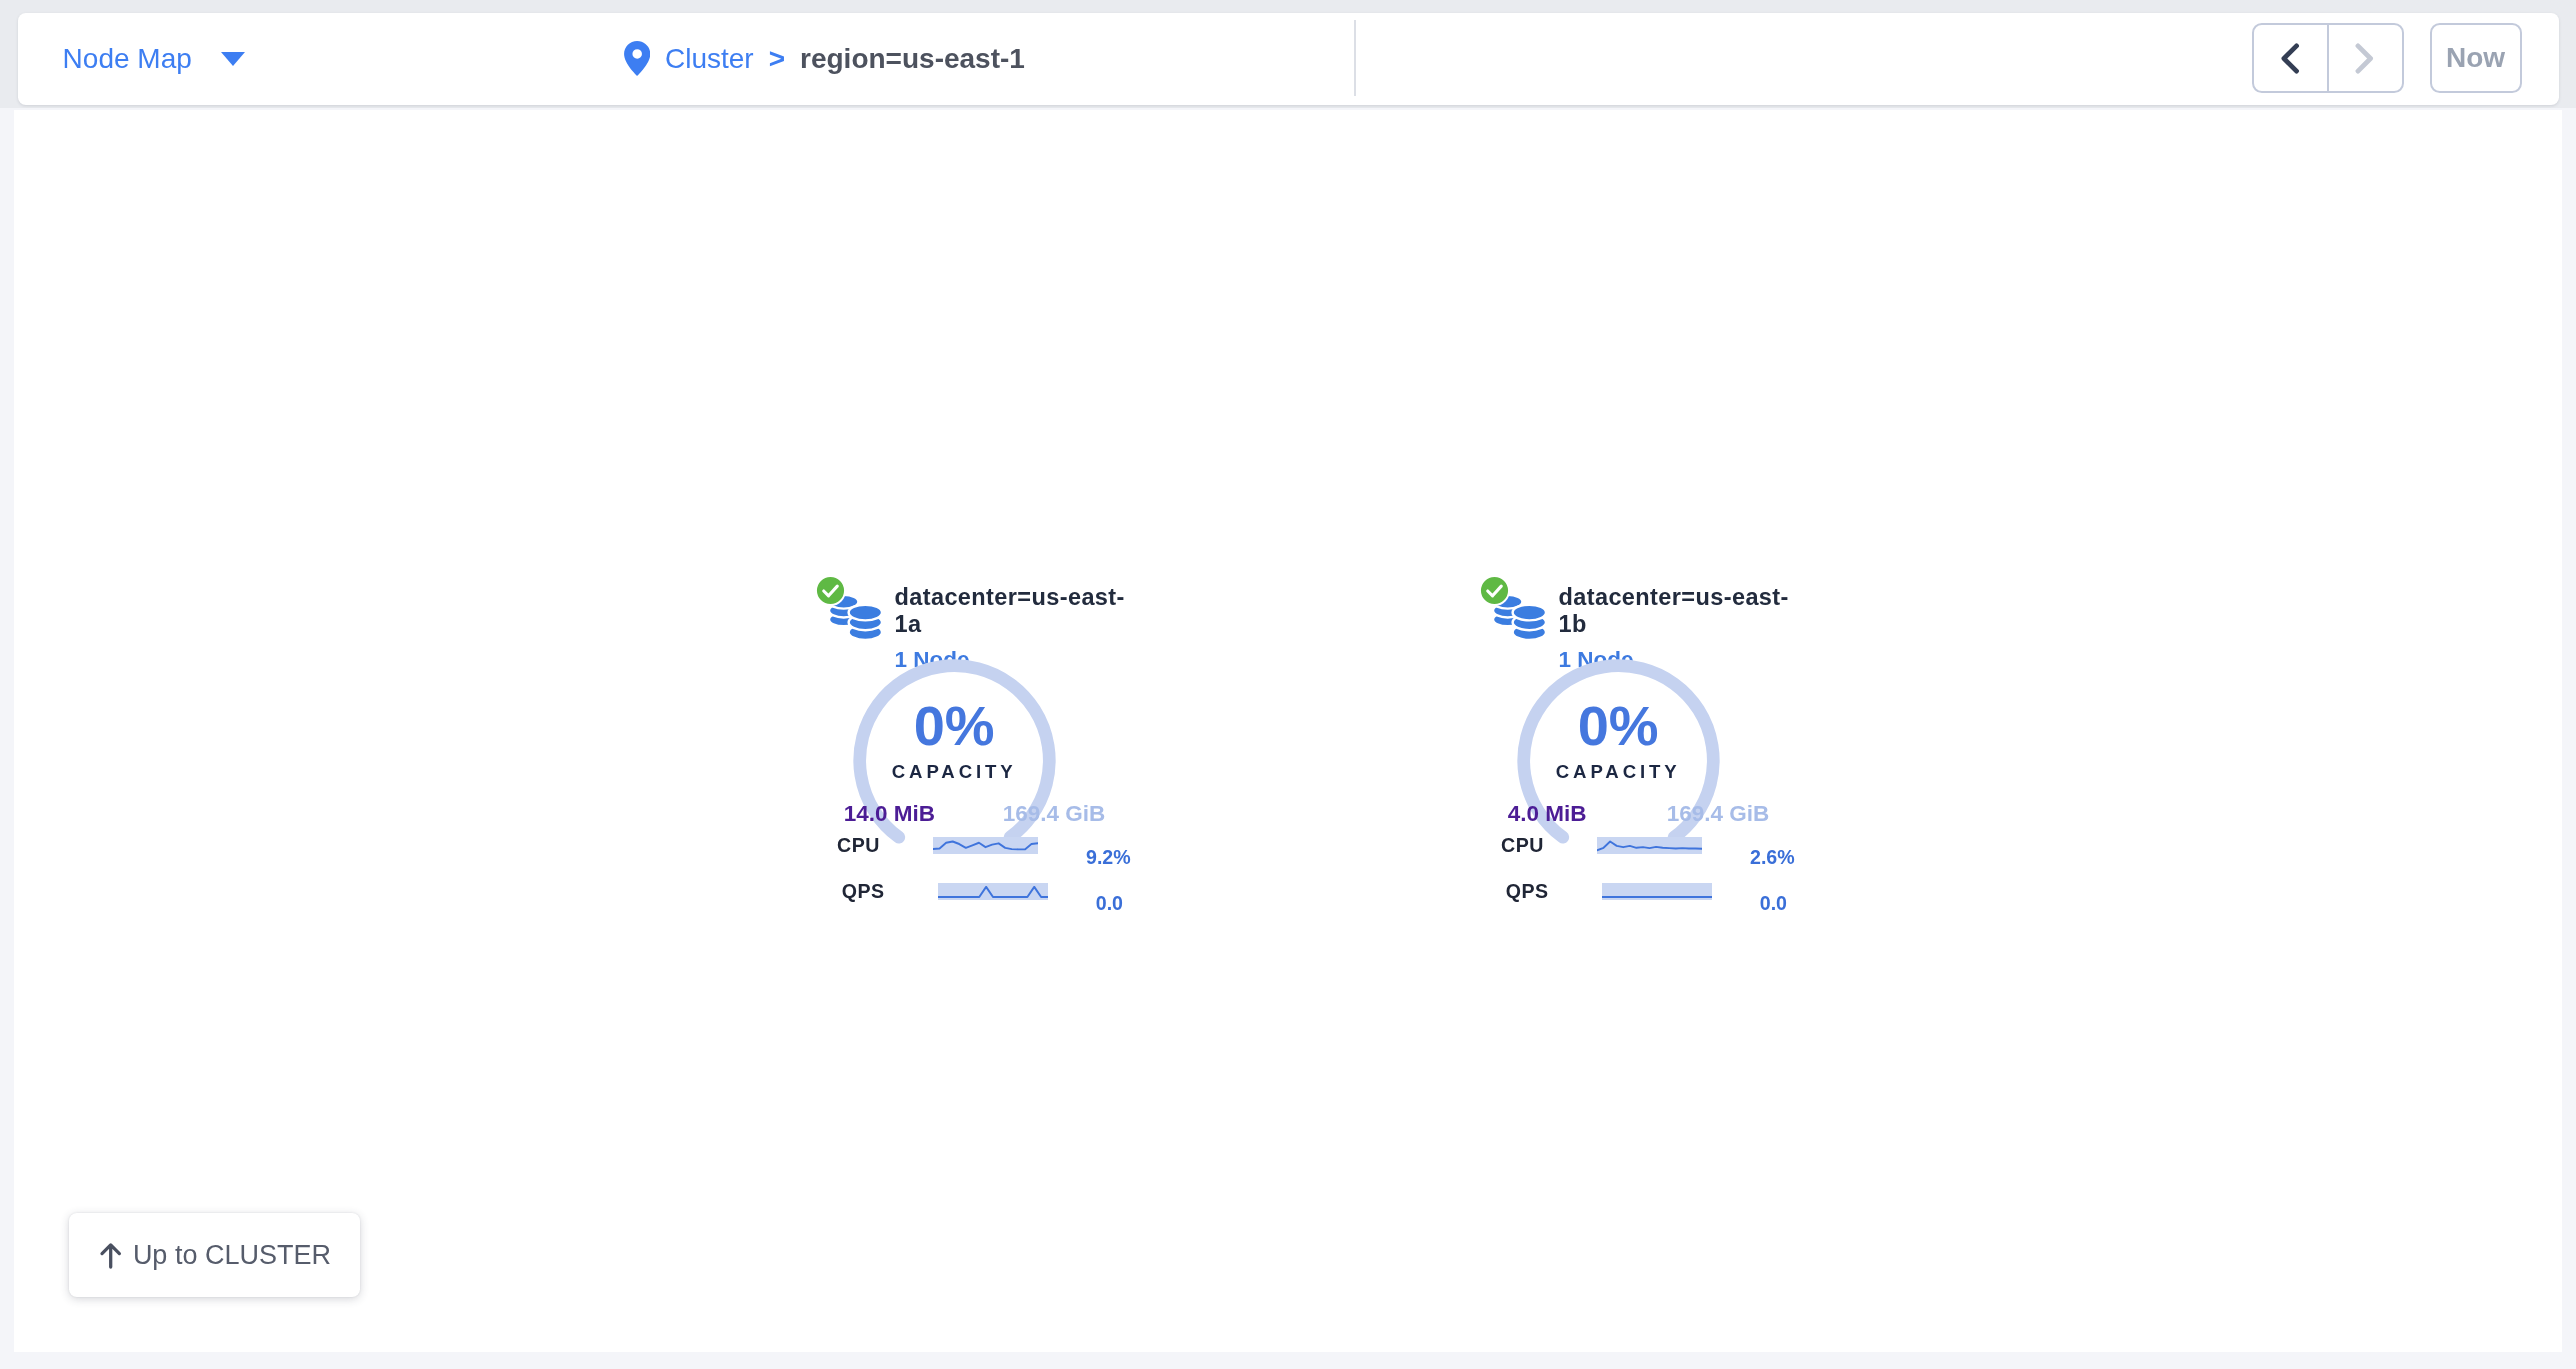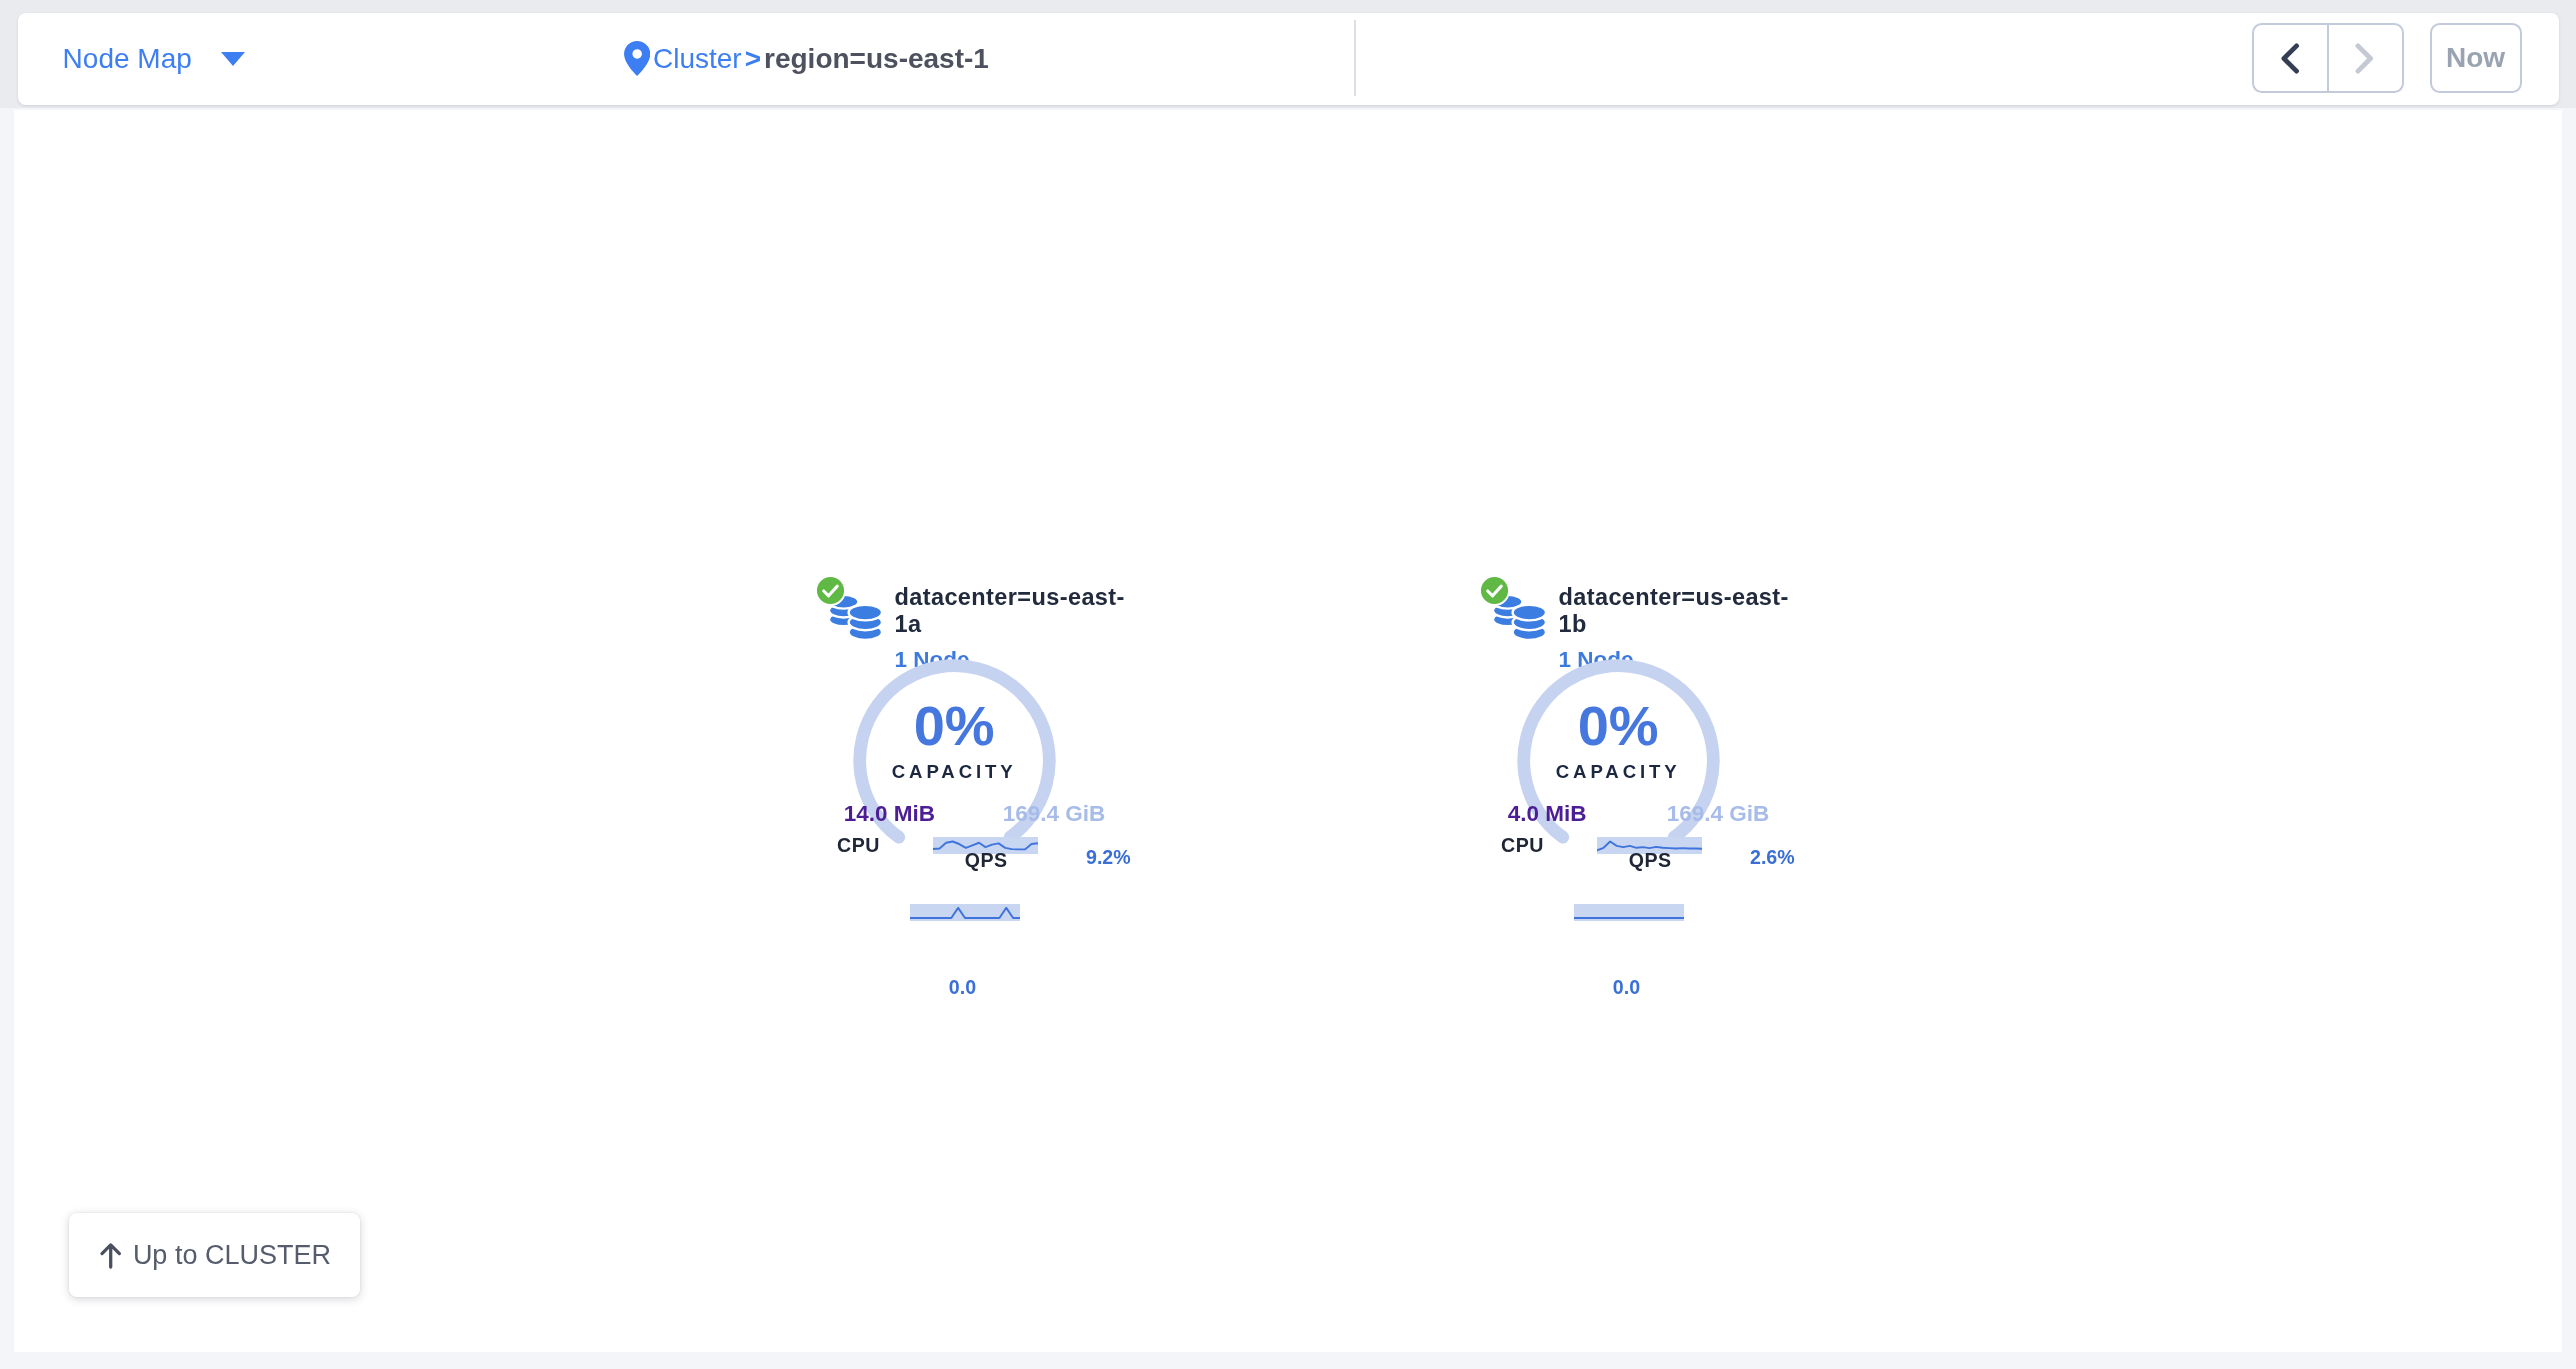--- a/index.html
+++ b/index.html
@@ -22,21 +22,21 @@
     display: flex; align-items: center; gap: 29px; cursor: pointer;
   }
   .view-select-label { font-size: 28px; color: #3d7ef2; }
   .caret-down {
     width: 0; height: 0;
     border-left: 12.7px solid transparent; border-right: 12.7px solid transparent;
     border-top: 14.7px solid #3d7ef2;
   }
   .breadcrumb {
     position: absolute; left: 606px; top: 0; height: 100%;
-    display: flex; align-items: center; gap: 3px; font-size: 28px;
+    display: flex; align-items: center; gap: 15px; font-size: 28px;
   }
   .crumb-link { color: #3d7ef2; cursor: pointer; }
   .crumb-sep  { color: #3d7ef2; font-weight: bold; }
   .crumb-current { color: #4d525e; font-weight: bold; }
 
   .topbar-divider {
     position: absolute; left: 1336px; top: 7.8px;
     width: 2px; height: 76px; background: #dcdfe6;
   }
 
@@ -103,21 +103,21 @@
 
   .cap-row {
     position: absolute; top: 222px; left: 57px; right: 25.4px;
     display: flex; justify-content: space-between; align-items: baseline;
   }
   .cap-used  { font-size: 22.5px; font-weight: 600; color: #4c1d95; margin-left: 8px; }
   .cap-total { font-size: 22.5px; font-weight: 600; color: #a7bce8; }
 
   .metric-row { position: absolute; left: 0; right: 0; height: 21.5px; display: flex; align-items: center; gap: 32px; }
   .metric-row.r0 { top: 256px; }
-  .metric-row.r1 { top: 270px; flex-direction: column; }
+  .metric-row.r1 { top: 302px; }
   .m-label {
     width: 106px; text-align: right;
     font-size: 19.6px; font-weight: 800; color: #202636; letter-spacing: 0.5px;
   }
   .m-spark { margin-left: 21.5px; width: 110px; height: 16.6px; background: #c9d6f2; }
   .m-spark svg { display: block; width: 100%; height: 100%; }
   .m-value { margin-left: 15.6px; font-size: 19.6px; font-weight: bold; color: #3a6fd8; margin-top: 23px; }
 
   
   .up-btn {

